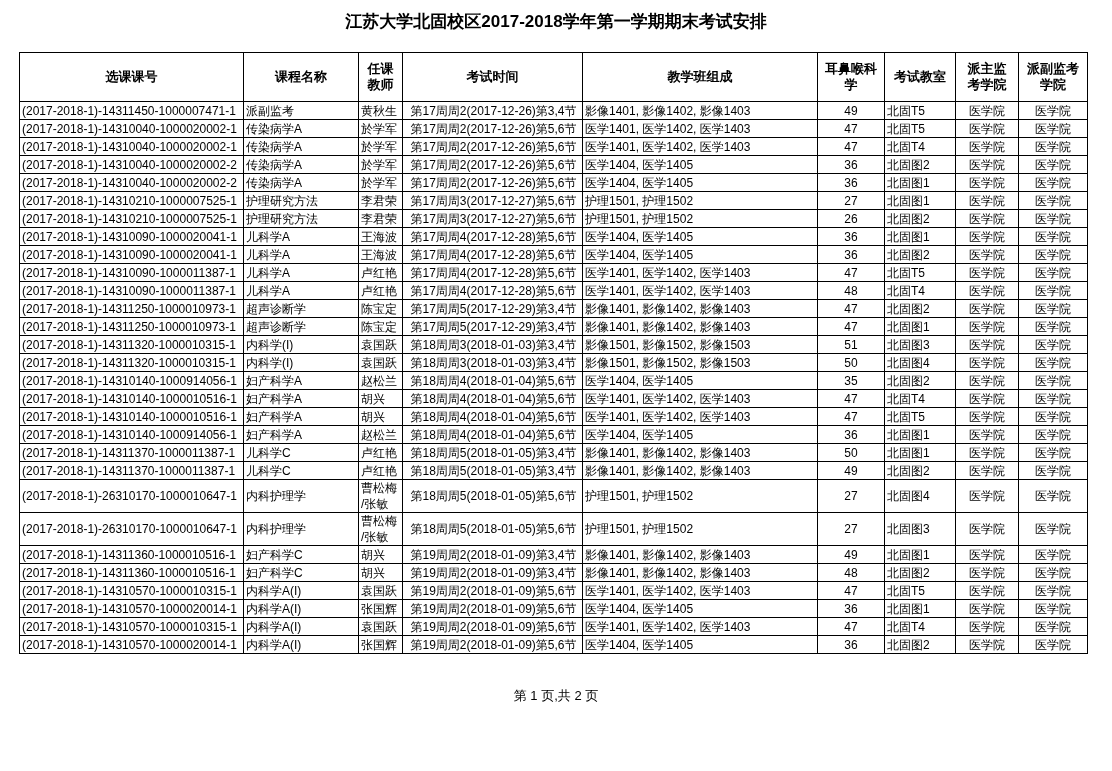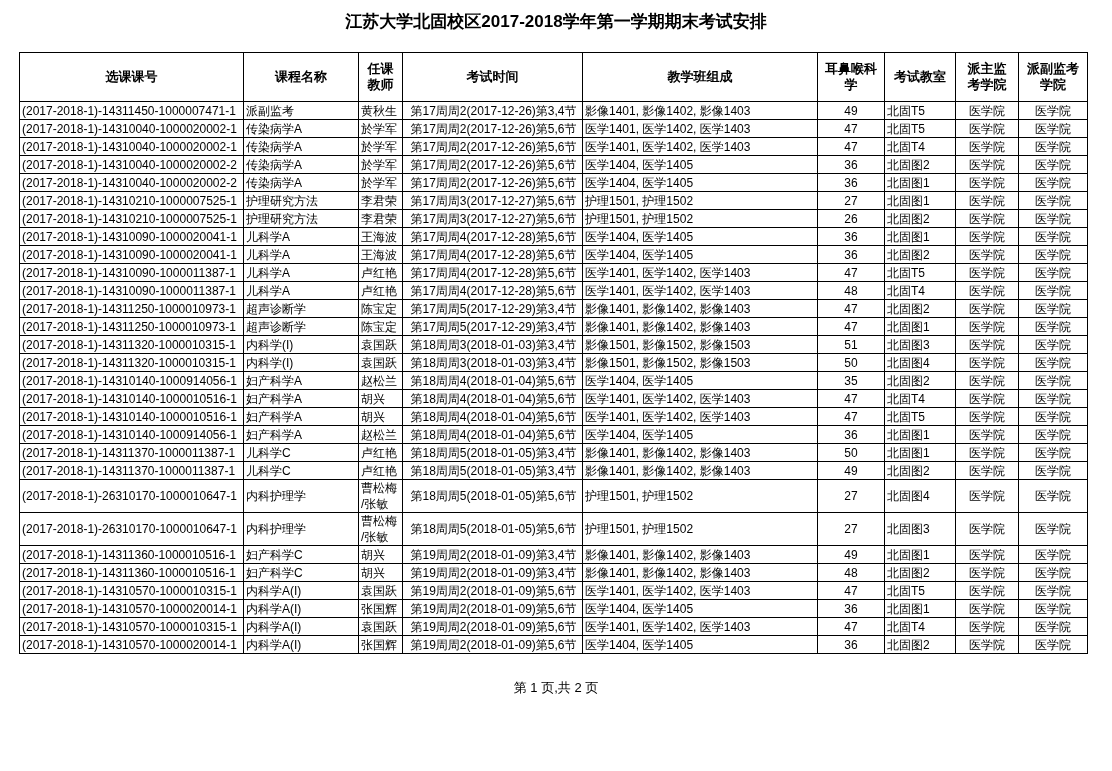--- a/index.html
+++ b/index.html
@@ -26,21 +26,21 @@
   }
   .schedule td{
     height:17px;line-height:16px;font-size:12px;padding:0 2px;
   }
   td.c1{white-space:nowrap;}
   td.c2,td.c3,td.c5,td.c7{text-align:left;}
   td.c3{white-space:pre-line;}
   td.c4{text-align:center;white-space:nowrap;padding-left:4px;}
   td.c6,td.c8,td.c9{text-align:center;}
   .page-footer{
-    margin-top:26px;text-align:center;font-size:13px;line-height:15px;
+    margin-top:34px;text-align:center;font-size:13px;line-height:15px;
   }
 </style>
 </head>
 <body>
 
 <div class="page-title">江苏大学北固校区2017-2018学年第一学期期末考试安排</div>
 
 <table class="schedule">
   <colgroup>
     <col style="width:224px">

